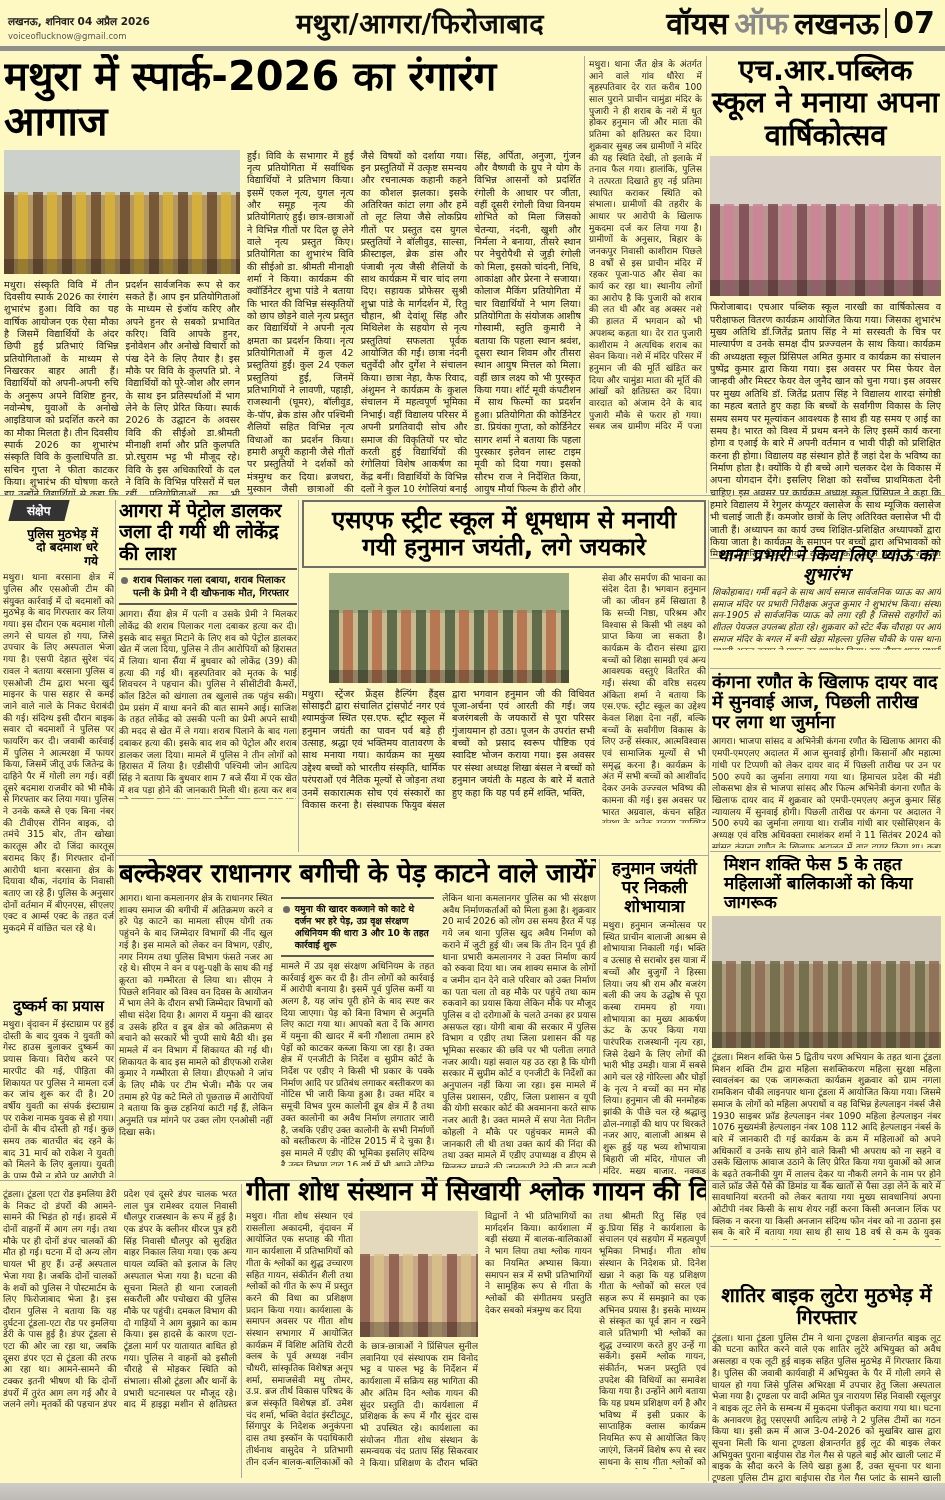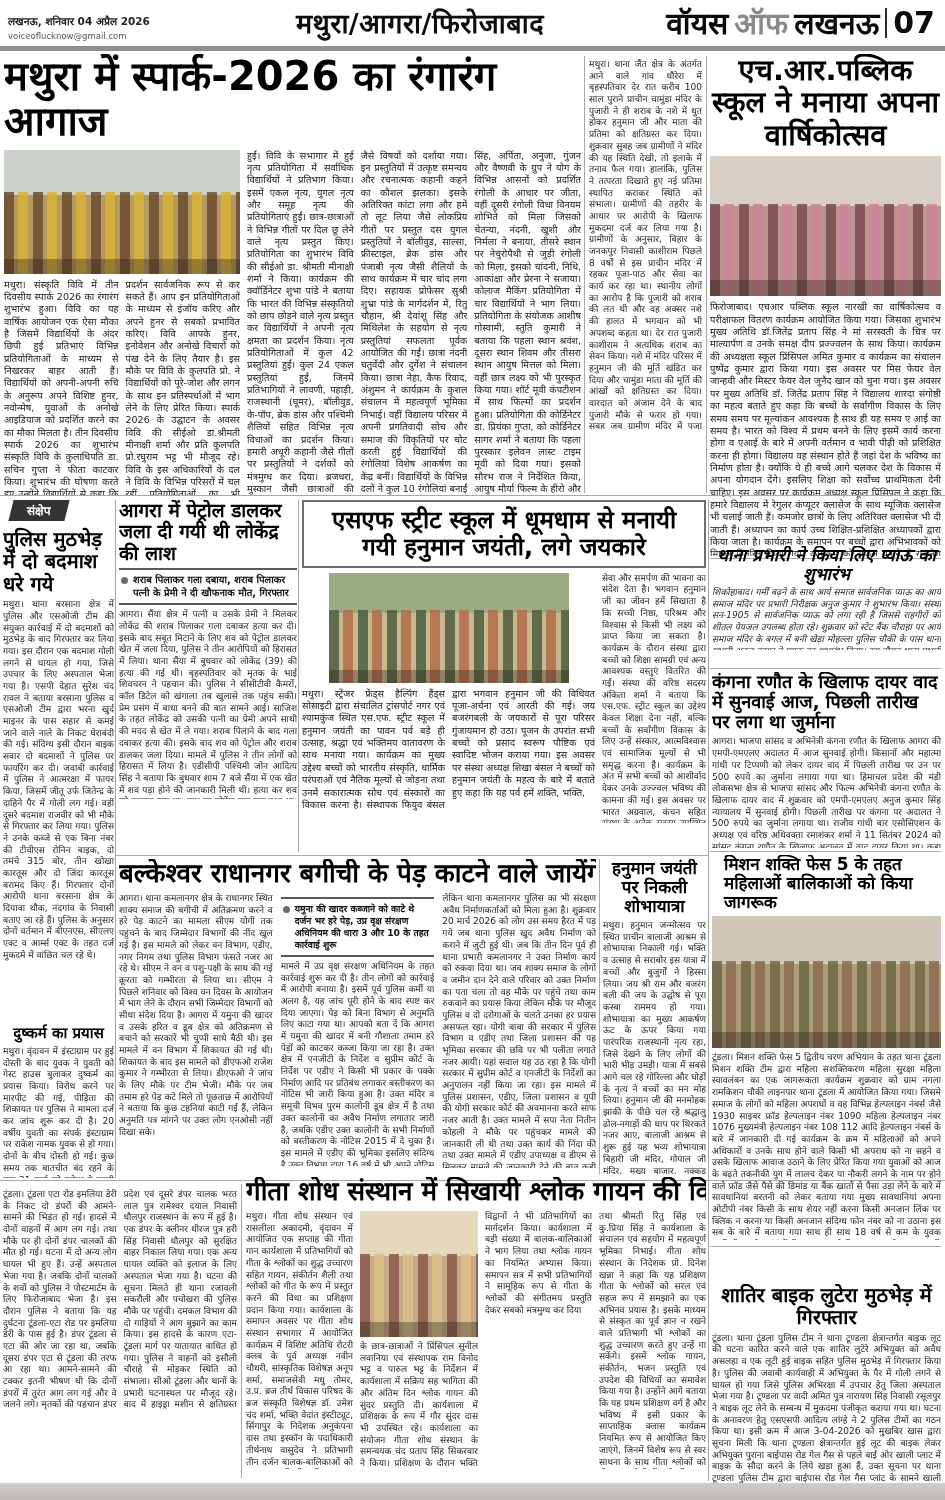--- a/index.html
+++ b/index.html
@@ -1,16 +1,16 @@
 <!DOCTYPE html>
 <html lang="hi"><head>
 <meta charset="utf-8">
 <style>
   html,body{margin:0;padding:0;background:#dedbd4;}
-  .page{position:relative;width:945px;height:1500px;background:#ffffff;overflow:hidden;
+  .page{position:relative;width:945px;height:1500px;background:#fef9c3;overflow:hidden;
         font-family:"DejaVu Sans","Liberation Sans",sans-serif;color:#161616;}
   
   .masthead-left{position:absolute;left:8px;top:14px;width:210px;}
   .dateline{font-size:10.5px;font-weight:700;color:#222;}
   .email{font-size:8.5px;color:#555;margin-top:3px;}
   .region-title{position:absolute;left:255px;top:4px;width:330px;text-align:center;
         font-size:27px;font-weight:800;color:#0d0d0d;letter-spacing:.5px;}
   .brand{position:absolute;right:10px;top:2px;font-size:30px;font-weight:800;color:#0a0a0a;
         display:flex;align-items:center;gap:6px;}
   .brand .gray{color:#8a8a8a;}
@@ -88,21 +88,21 @@
   <div class="art" style="left:710px;top:54px;width:231px;height:502px;">
     <div class="hl" style="font-size:29px;text-align:center;">एच.आर.पब्लिक स्कूल ने मनाया अपना वार्षिकोत्सव</div>
     <div class="photo ph2" style="width:231px;height:140px;margin-top:5px;"></div>
     <div class="bt" style="margin-top:5px;height:275px;overflow:hidden;">फिरोजाबाद। एचआर पब्लिक स्कूल नारखी का वार्षिकोत्सव व परीक्षाफल वितरण कार्यक्रम आयोजित किया गया। जिसका शुभारंभ मुख्य अतिथि डॉ.जितेंद्र प्रताप सिंह ने मां सरस्वती के चित्र पर माल्यार्पण व उनके समक्ष दीप प्रज्ज्वलन के साथ किया। कार्यक्रम की अध्यक्षता स्कूल प्रिंसिपल अमित कुमार व कार्यक्रम का संचालन पुष्पेंद्र कुमार द्वारा किया गया। इस अवसर पर मिस फेयर वेल जान्हवी और मिस्टर फेयर वेल जुनैद खान को चुना गया। इस अवसर पर मुख्य अतिथि डॉ. जितेंद्र प्रताप सिंह ने विद्यालय शारदा संगोष्ठी का महत्व बताते हुए कहा कि बच्चों के सर्वांगीण विकास के लिए समय समय पर मूल्यांकन आवश्यक है साथ ही यह समय ए आई का समय है। भारत को विश्व में प्रथम बनने के लिए इसमें कार्य करना होगा व एआई के बारे में अपनी वर्तमान व भावी पीढ़ी को प्रशिक्षित करना ही होगा। विद्यालय वह संस्थान होते हैं जहां देश के भविष्य का निर्माण होता है। क्योंकि ये ही बच्चे आगे चलकर देश के विकास में अपना योगदान देंगे। इसलिए शिक्षा को सर्वोच्च प्राथमिकता देनी चाहिए। इस अवसर पर कार्यक्रम अध्यक्ष स्कूल प्रिंसिपल ने कहा कि हमारे विद्यालय में रेगुलर कंप्यूटर क्लासेज के साथ म्यूजिक क्लासेज भी चलाई जाती हैं। कमजोर छात्रों के लिए अतिरिक्त क्लासेज भी दी जाती हैं। अध्यापन का कार्य उच्च शिक्षित-प्रशिक्षित अध्यापकों द्वारा किया जाता है। कार्यक्रम के समापन पर बच्चों द्वारा अभिभावकों को मिष्ठान्न वितरित किया गया। कार्यक्रम को सफल बनाने में राजनेश मुस्कान मैम गजेन्द्र पाल सिंह, अजय कुमार प्रियंका सिंह रजनेश देवी हृदयेश सिंह, विवेक कुमार मुस्कान खान, दिव्या शर्मा शिवानी पिंकी देवी, राम प्रकाश जी, संयोगिता अजय कुमार अधिकारा ज्योति जादौन निहारिका नेहा संध्या आरती देवी गिरेंद्र पाल सिंह आदि का महत्वपूर्ण योगदान रहा। कार्यक्रम का समापन मुख्य अतिथि डॉ. जितेंद्र प्रताप सिंह ने वन्दे मातरम गीत के साथ किया।</div>
   </div>
 
   <div class="hrule" style="left:0;top:495px;width:945px;"></div>
 
   <div class="art" style="left:3px;top:500px;width:111px;height:678px;">
     <div class="kicker"><span>संक्षेप</span></div>
-    <div class="hl" style="font-size:20px;text-align:left;margin:2px 0 4px;">पुलिस मुठभेड़ में दो बदमाश धरे गये</div>
+    <div class="hl" style="font-size:12px;text-align:right;margin:2px 16px 4px;">पुलिस मुठभेड़ में दो बदमाश धरे गये</div>
     <div class="bt" style="height:420px;overflow:hidden;font-size:9px;">मथुरा। थाना बरसाना क्षेत्र में पुलिस और एसओजी टीम की संयुक्त कार्रवाई में दो बदमाशों को मुठभेड़ के बाद गिरफ्तार कर लिया गया। इस दौरान एक बदमाश गोली लगने से घायल हो गया, जिसे उपचार के लिए अस्पताल भेजा गया है। एसपी देहात सुरेश चंद रावल ने बताया बरसाना पुलिस व एसओजी टीम द्वारा भरना खुर्द माइनर के पास सहार से कमई जाने वाले नाले के निकट घेराबंदी की गई। संदिग्ध इसी दौरान बाइक सवार दो बदमाशों ने पुलिस पर फायरिंग कर दी। जवाबी कार्रवाई में पुलिस ने आत्मरक्षा में फायर किया, जिसमें जीतू उर्फ जितेन्द्र के दाहिने पैर में गोली लग गई। वहीं दूसरे बदमाश राजवीर को भी मौके से गिरफ्तार कर लिया गया। पुलिस ने उनके कब्जे से एक बिना नंबर की टीवीएस रोनिन बाइक, दो तमंचे 315 बोर, तीन खोखा कारतूस और दो जिंदा कारतूस बरामद किए हैं। गिरफ्तार दोनों आरोपी थाना बरसाना क्षेत्र के दियावा थौक, नंदगांव के निवासी बताए जा रहे हैं। पुलिस के अनुसार दोनों वर्तमान में बीएनएस, सीएलए एक्ट व आर्म्स एक्ट के तहत दर्ज मुकदमे में वांछित चल रहे थे।</div>
     <div class="hl" style="font-size:15px;text-align:center;margin:6px 0 4px;">दुष्कर्म का प्रयास</div>
     <div class="bt" style="height:180px;overflow:hidden;font-size:9px;">मथुरा। वृंदावन में इंस्टाग्राम पर हुई दोस्ती के बाद युवक ने युवती को गेस्ट हाउस बुलाकर दुष्कर्म का प्रयास किया। विरोध करने पर मारपीट की गई, पीड़िता की शिकायत पर पुलिस ने मामला दर्ज कर जांच शुरू कर दी है। 20 वर्षीय युवती का संपर्क इंस्टाग्राम पर राकेश नामक युवक से हो गया। दोनों के बीच दोस्ती हो गई। कुछ समय तक बातचीत बंद रहने के बाद 31 मार्च को राकेश ने युवती को मिलने के लिए बुलाया। युवती के पास पैसे न होने पर आरोपी ने उसे 100 ऑनलाइन ट्रांसफर किए, जिसके बाद युवती पागल बाबा मंदिर के समीप एक गेस्ट हाउस पहुंची। पीड़िता का आरोप है कि गेस्ट हाउस में राकेश ने उसके साथ जबरदस्ती करने की कोशिश की। विरोध करने पर उसके साथ मारपीट की और उसके होंठ, गले और सीने पर चोटें पहुंचाई।</div>
   </div>
 
   <div class="vrule" style="left:115px;top:500px;height:678px;"></div>
 
   <div class="art" style="left:119px;top:500px;width:178px;height:352px;">
     <div class="hl" style="font-size:19px;">आगरा में पेट्रोल डालकर जला दी गयी थी लोकेंद्र की लाश</div>
     <div class="qbox">

